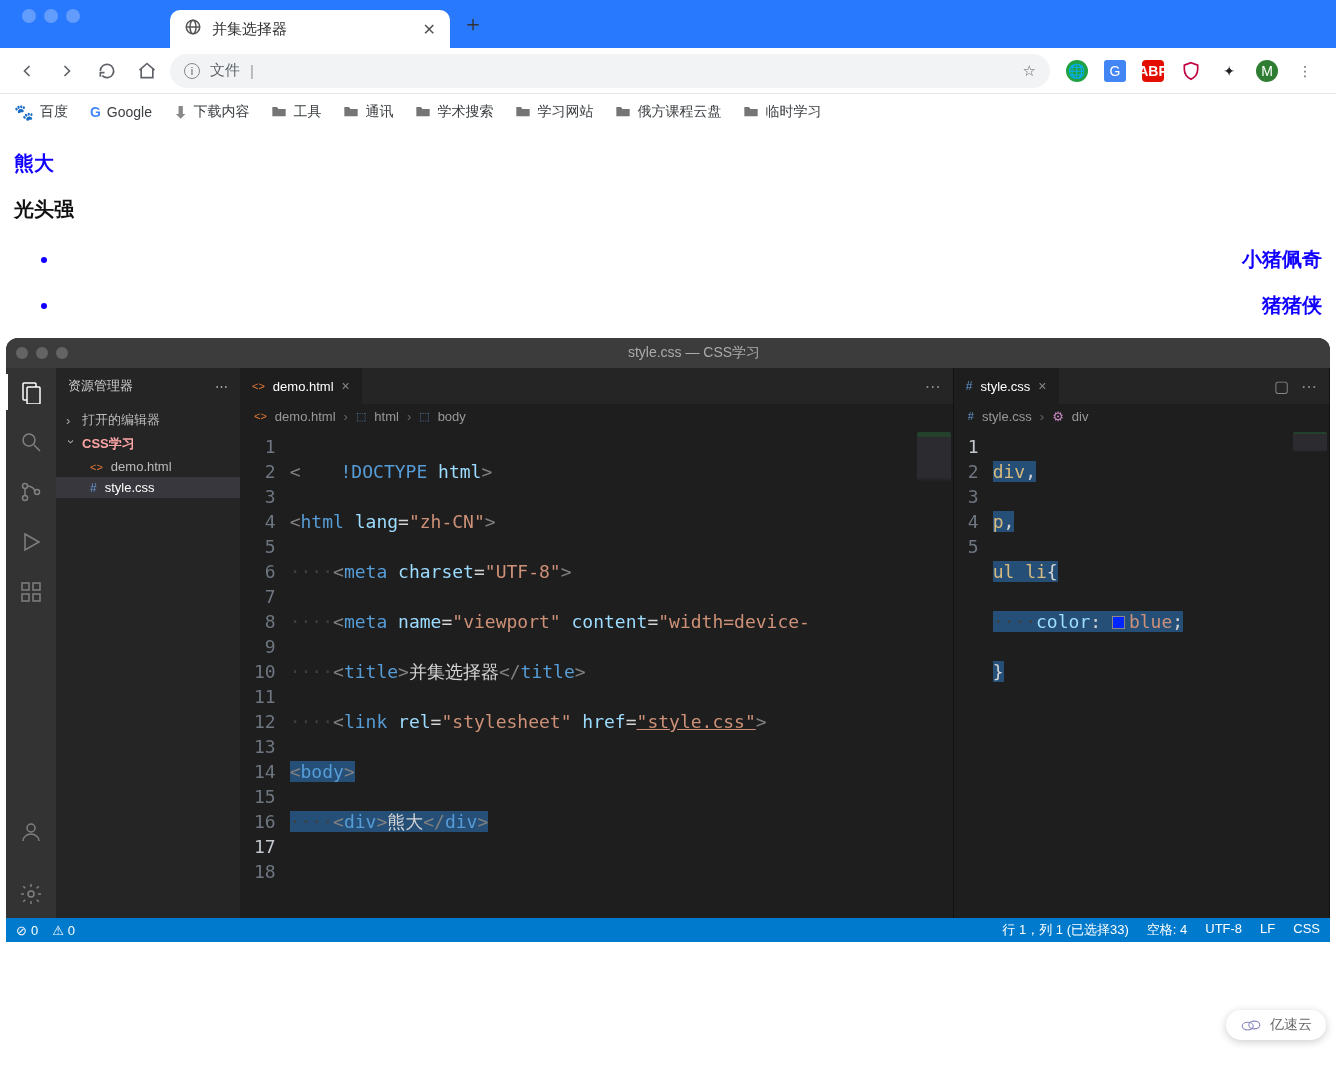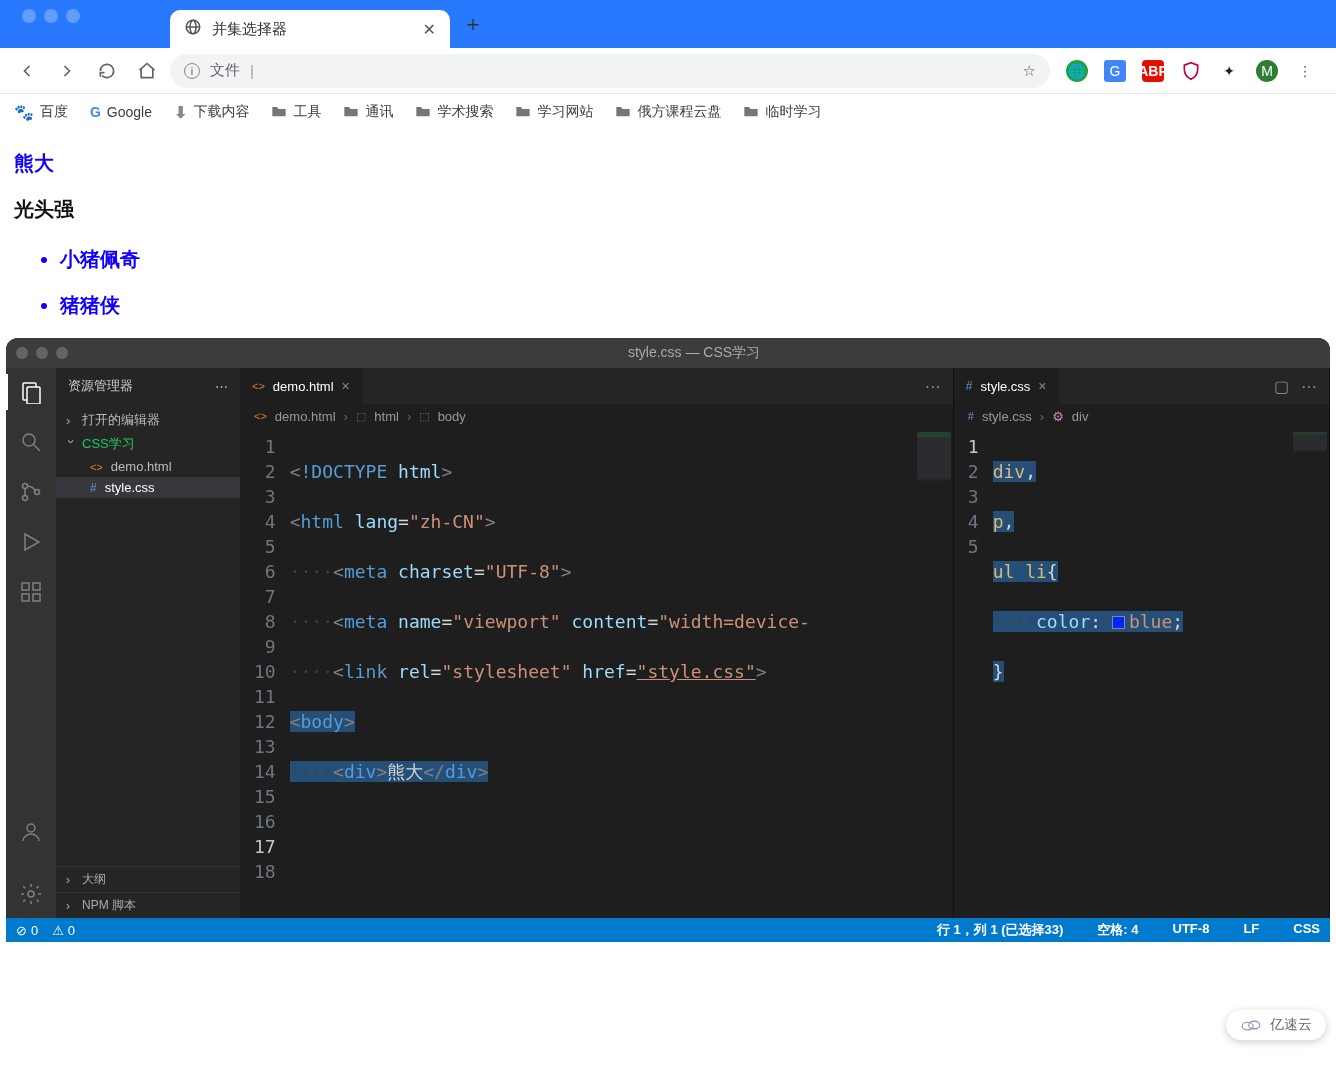--- a/index.html
+++ b/index.html
@@ -37,21 +37,21 @@
 .bm-item { display: flex; align-items: center; gap: 6px; }
 .bm-icon { color: #888; }
 .folder-icon svg{width:16px;height:14px;fill:#757575;}
 .baidu-icon{color:#2f5be1;font-size:16px;}
 .google-icon{font-size:14px;}
 .dl-icon{font-size:16px;font-weight:bold;}
 
 
 .page-content { padding: 10px 14px; font-size: 20px; line-height: 2.3; }
 .page-content .blue { color: #1200ff; }
-.page-content ul { padding-left: 46px; margin-top: 4px;}
+.page-content ul { padding-left: 46px; margin-top: 4px; text-align: right;}
 .page-content ul li { color: #1200ff; font-weight: bold;}
 .page-content ul li::marker{color:#1200ff;}
 
 
 .vscode { background: #1e1e1e; color: #ccc; border-radius: 12px 12px 0 0; margin: 0 6px; overflow: hidden; display: flex; flex-direction: column; height: 604px;}
 .vsc-titlebar { background: #3c3c3c; height: 30px; display: flex; align-items: center; padding: 0 10px; position:relative;}
 .vsc-tl { display: flex; gap: 8px;}
 .vsc-dot{width:12px;height:12px;border-radius:50%;background:#646464;}
 .vsc-title { flex: 1; text-align: center; font-size: 14px; color: #aaa;}
 .vsc-body { flex: 1; display: flex; overflow: hidden;}
@@ -92,36 +92,36 @@
 .vsc-code{flex:1;display:flex;font-family:Menlo,Consolas,monospace;font-size:18px;line-height:25px;overflow:hidden;position:relative;}
 .gutter{background:#1e1e1e;color:#6e7681;text-align:right;padding:6px 14px 0 14px;user-select:none;}
 .gutter div{height:25px;}
 .gutter .curr{color:#c3c8ce;}
 .code-area{flex:1;padding:6px 0 0 0;white-space:pre;overflow:hidden;}
 .code-line{height:25px;}
 .minimap{position:absolute;top:4px;right:2px;width:34px;height:50px;background:linear-gradient(#3a5 10%,#556 10% 90%,transparent);opacity:0.25;border-radius:2px;}
 .sel{background:#264f78;}
 
 
-.c-doctype{color:#569cd6;}
+.c-doctype{color:#569cd6;margin-left:40px;}
 .c-tag{color:#569cd6;}
 .c-angle{color:#808080;}
 .c-attr{color:#9cdcfe;}
 .c-str{color:#ce9178;}
 .c-text{color:#d4d4d4;}
 .c-punc{color:#d4d4d4;}
 .c-sel{color:#d7ba7d;}
 .c-prop{color:#9cdcfe;}
 .c-val{color:#ce9178;}
 .c-link{text-decoration:underline;}
 .dots{color:#404040;}
 .color-sw{display:inline-block;width:13px;height:13px;background:#0026ff;border:1px solid #888;vertical-align:-1px;margin-right:4px;}
 
 .vsc-status{height:24px;background:#007acc;color:#fff;display:flex;align-items:center;padding:0 10px;font-size:13px;gap:14px;}
-.vsc-status .right{margin-left:auto;display:flex;gap:34px;font-weight:bold;}
+.vsc-status .right{margin-left:auto;display:flex;gap:18px;}
 .vsc-status .stat-ico{display:flex;align-items:center;gap:4px;}
 
 .watermark{position:absolute;right:10px;bottom:40px;background:#fff;border-radius:18px;padding:6px 14px;display:flex;align-items:center;gap:8px;box-shadow:0 2px 8px rgba(0,0,0,.2);color:#666;font-size:14px;}
 .watermark svg{width:22px;height:16px;}
 </style>
 </head>
 <body>
 
 <div class="browser">
 
@@ -307,37 +307,29 @@
       <div class="vsc-sidebar">
         <div class="vsc-sb-header">
           <span>资源管理器</span>
           <span>⋯</span>
         </div>
         <div class="vsc-sb-section">
           <div class="vsc-sb-row chev">
               <span>打开的编辑器</span>
             </div>
           <div class="vsc-sb-row chev open">
-              <span style="font-weight:normal;color:#22c55e;">CSS学习</span>
+              <span style="font-weight:bold;color:#fca5a5;">CSS学习</span>
             </div>
           <div class="vsc-sb-row file">
               <span class="file-ico-html">&lt;&gt;</span>
               <span>demo.html</span>
             </div>
           <div class="vsc-sb-row file active">
               <span class="file-ico-css">#</span>
               <span>style.css</span>
-            </div>
-        </div>
-        <div class="sb-bottom">
-          <div class="sb-foot">
-              <span>大纲</span>
-            </div>
-          <div class="sb-foot">
-              <span>NPM 脚本</span>
             </div>
         </div>
       </div>
 
       <div class="vsc-editors">
 
         <div class="vsc-pane left">
           <div class="vsc-tabs">
             <div class="vsc-tab active">
                 <span class="file-ico-html">&lt;&gt;</span>
@@ -378,20 +370,21 @@
                 <div>15</div>
                 <div>16</div>
                 <div class="curr">17</div>
                 <div>18</div>
             </div>
             <div class="code-area">
 <div class="code-line"><span class="c-angle">&lt;</span><span class="c-doctype">!DOCTYPE</span> <span class="c-attr">html</span><span class="c-angle">&gt;</span></div>
 <div class="code-line"><span class="c-angle">&lt;</span><span class="c-tag">html</span> <span class="c-attr">lang</span><span class="c-punc">=</span><span class="c-str">"zh-CN"</span><span class="c-angle">&gt;</span></div>
 <div class="code-line"><span class="dots">····</span><span class="c-angle">&lt;</span><span class="c-tag">meta</span> <span class="c-attr">charset</span><span class="c-punc">=</span><span class="c-str">"UTF-8"</span><span class="c-angle">&gt;</span></div>
 <div class="code-line"><span class="dots">····</span><span class="c-angle">&lt;</span><span class="c-tag">meta</span> <span class="c-attr">name</span><span class="c-punc">=</span><span class="c-str">"viewport"</span> <span class="c-attr">content</span><span class="c-punc">=</span><span class="c-str">"width=device-</span></div>
+<div class="code-line"><span class="dots">····</span><span class="c-angle">&lt;</span><span class="c-tag">title</span><span class="c-angle">&gt;</span><span class="c-text">并集选择器</span><span class="c-angle">&lt;/</span><span class="c-tag">title</span><span class="c-angle">&gt;</span></div>
 <div class="code-line"><span class="dots">····</span><span class="c-angle">&lt;</span><span class="c-tag">link</span> <span class="c-attr">rel</span><span class="c-punc">=</span><span class="c-str">"stylesheet"</span> <span class="c-attr">href</span><span class="c-punc">=</span><span class="c-str c-link">"style.css"</span><span class="c-angle">&gt;</span></div>
 <div class="code-line"><span class="sel"><span class="c-angle">&lt;</span><span class="c-tag">body</span><span class="c-angle">&gt;</span></span></div>
 <div class="code-line"><span class="sel"><span class="dots">····</span><span class="c-angle">&lt;</span><span class="c-tag">div</span><span class="c-angle">&gt;</span><span class="c-text">熊大</span><span class="c-angle">&lt;/</span><span class="c-tag">div</span><span class="c-angle">&gt;</span></span></div>
 
 
 
 
 
 
 

